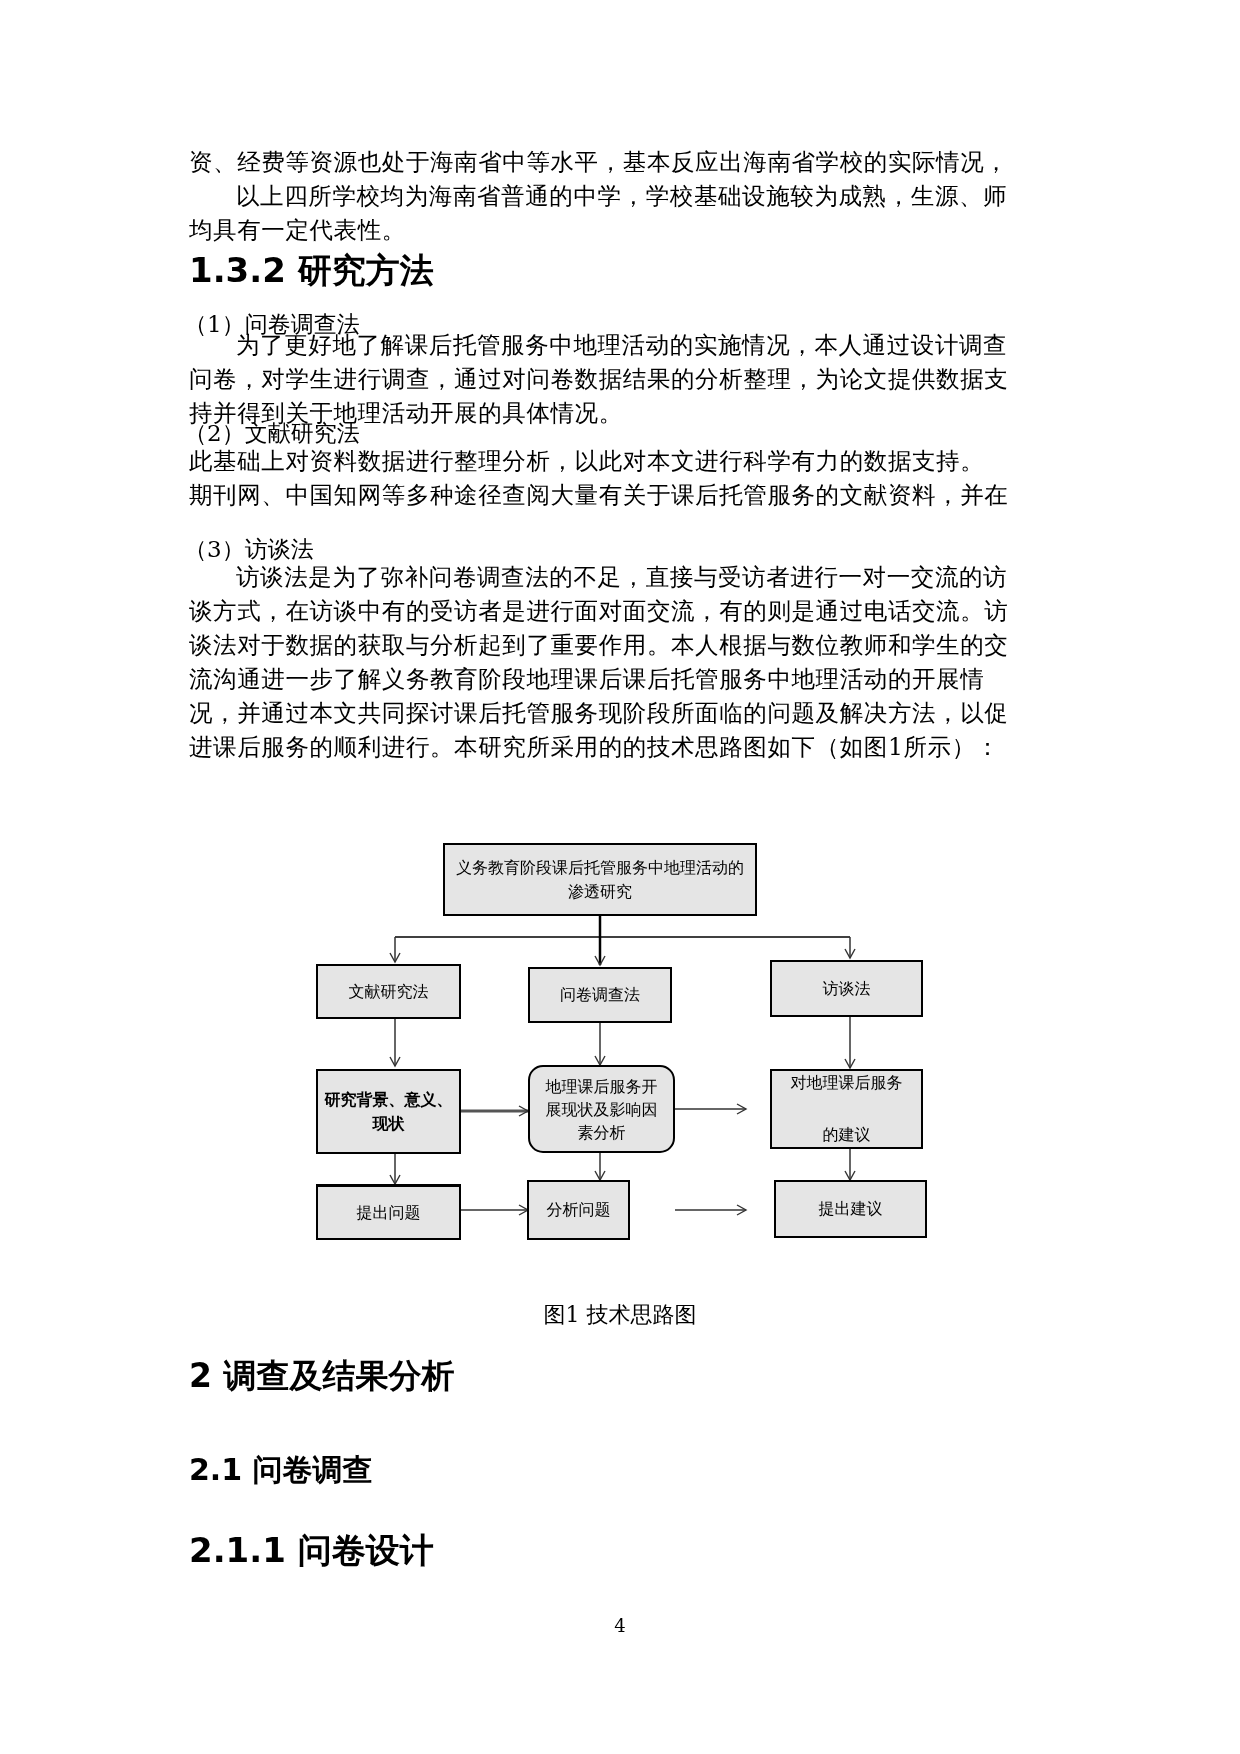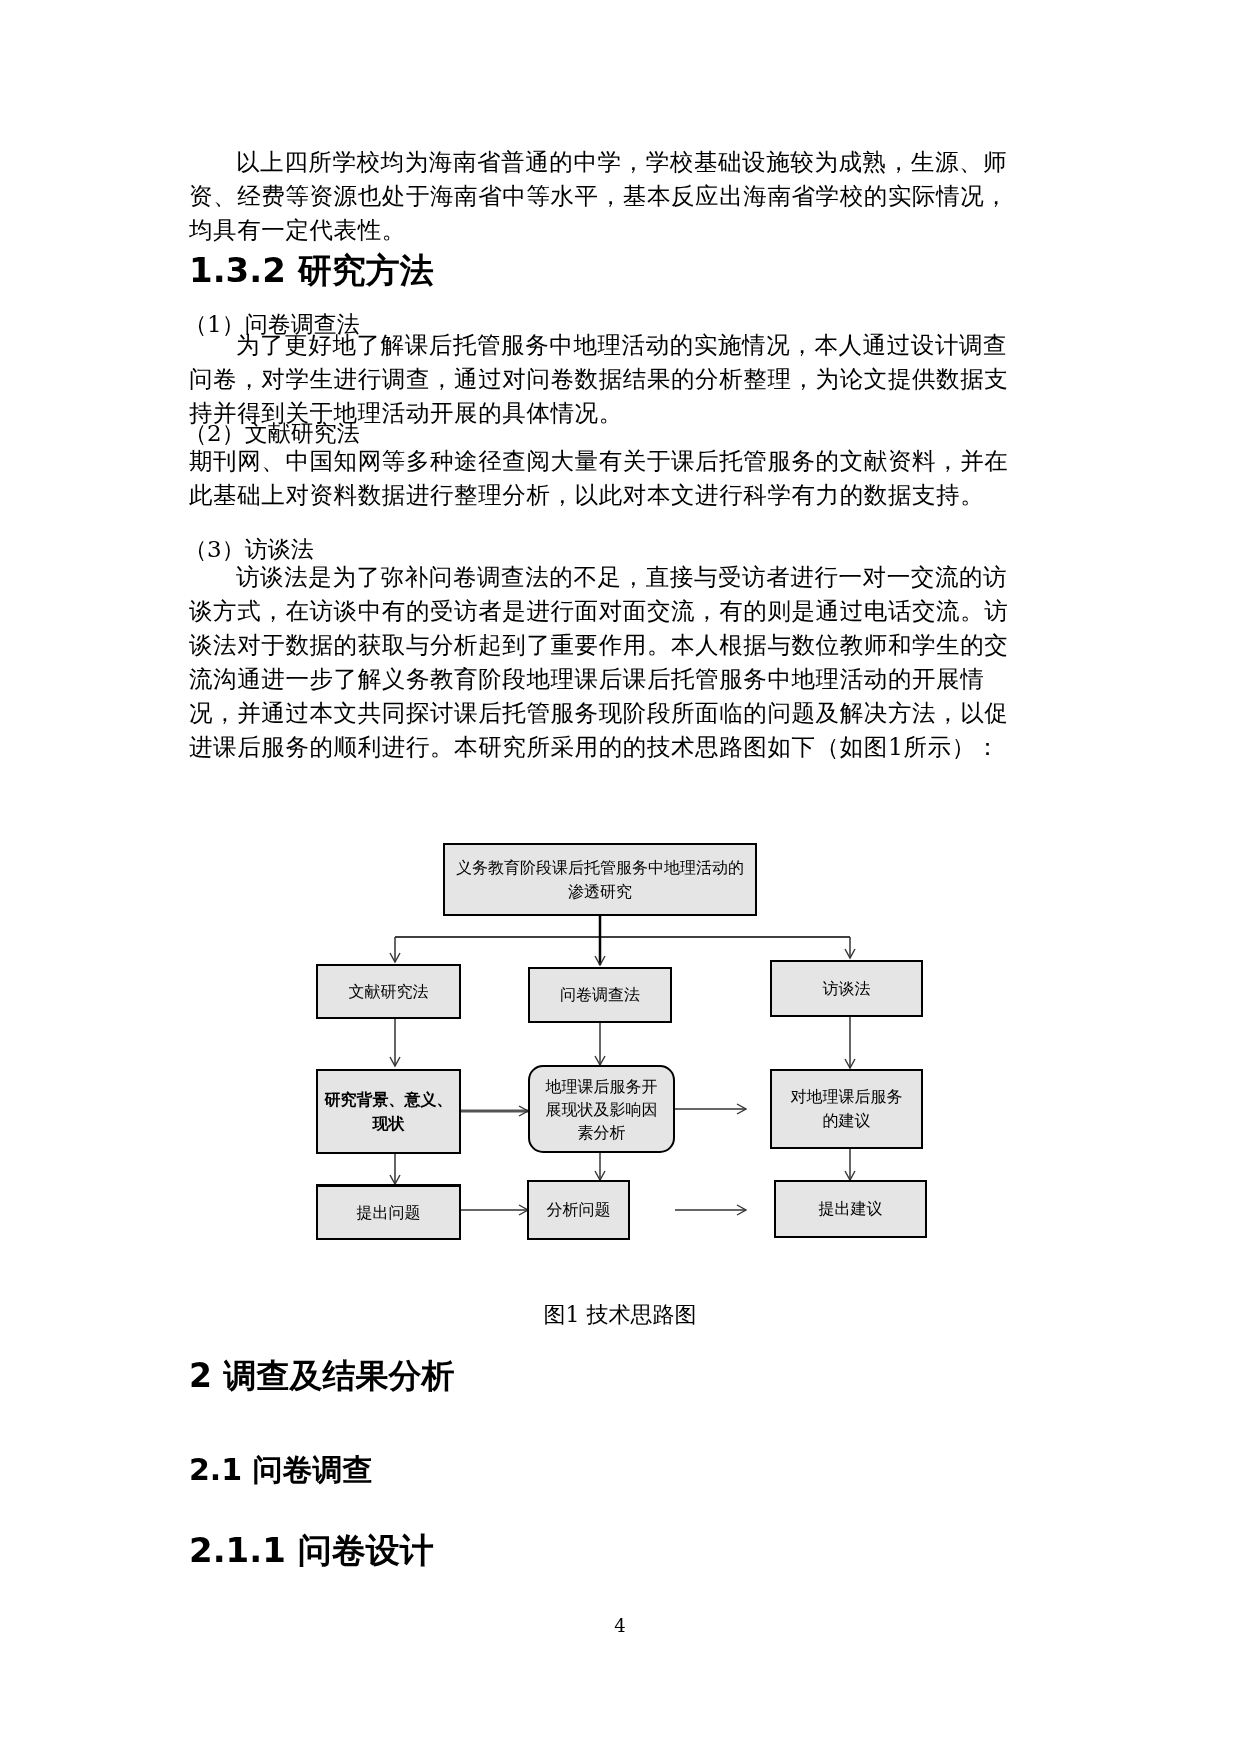--- a/index.html
+++ b/index.html
@@ -14,38 +14,38 @@
   .box { position: absolute; border: 2px solid #000; background: #e5e5e5; display: flex; align-items: center; justify-content: center; text-align: center; font-family: "DejaVu Sans", "Liberation Sans", sans-serif; font-size: 16px; line-height: 24px; box-sizing: border-box; }
   .box.thick { border-width: 2.5px; }
   .caption { position: absolute; left: 0; width: 1240px; top: 1300px; text-align: center; font-size: 22px; font-family: "DejaVu Serif", "Liberation Serif", serif; }
   .pagenum { position: absolute; left: 0; width: 1240px; top: 1615px; text-align: center; font-size: 18px; font-family: "DejaVu Serif", "Liberation Serif", serif; }
   svg.connectors { position: absolute; left: 0; top: 0; width: 1240px; height: 1754px; pointer-events: none; }
 </style>
 </head>
 <body>
 
 <div class="para" style="top:145px;">
+  <span class="line">资、经费等资源也处于海南省中等水平，基本反应出海南省学校的实际情况，</span>
   <span class="line indent">以上四所学校均为海南省普通的中学，学校基础设施较为成熟，生源、师</span>
-  <span class="line">资、经费等资源也处于海南省中等水平，基本反应出海南省学校的实际情况，</span>
   <span class="line">均具有一定代表性。</span>
 </div>
 
 <div class="h3" style="top:248px;">1.3.2 研究方法</div>
 
 <div class="sub" style="top:302px; left:184px;margin-top:7px;">（1）问卷调查法</div>
 <div class="para" style="top:328px;">
   <span class="line indent">为了更好地了解课后托管服务中地理活动的实施情况，本人通过设计调查</span>
   <span class="line">问卷，对学生进行调查，通过对问卷数据结果的分析整理，为论文提供数据支</span>
   <span class="line">持并得到关于地理活动开展的具体情况。</span>
 </div>
 
 <div class="sub" style="top:418px; left:184px;">（2）文献研究法</div>
 <div class="para" style="top:444px;">
+  <span class="line">此基础上对资料数据进行整理分析，以此对本文进行科学有力的数据支持。</span>
   <span class="line">期刊网、中国知网等多种途径查阅大量有关于课后托管服务的文献资料，并在</span>
-  <span class="line">此基础上对资料数据进行整理分析，以此对本文进行科学有力的数据支持。</span>
 </div>
 
 <div class="sub" style="top:534px; left:184px;">（3）访谈法</div>
 <div class="para" style="top:560px;">
   <span class="line indent">访谈法是为了弥补问卷调查法的不足，直接与受访者进行一对一交流的访</span>
   <span class="line">谈方式，在访谈中有的受访者是进行面对面交流，有的则是通过电话交流。访</span>
   <span class="line">谈法对于数据的获取与分析起到了重要作用。本人根据与数位教师和学生的交</span>
   <span class="line">流沟通进一步了解义务教育阶段地理课后课后托管服务中地理活动的开展情</span>
   <span class="line">况，并通过本文共同探讨课后托管服务现阶段所面临的问题及解决方法，以促</span>
   <span class="line">进课后服务的顺利进行。本研究所采用的的技术思路图如下（如图1所示）：</span>
@@ -104,21 +104,21 @@
     <span>展现状及影响因</span>
     <span>素分析</span>
   </div>
   <div class="box" style="left:527px; top:1180px; width:103px; height:60px; width:103px;">
     <span>分析问题</span>
   </div>
 
   <div class="box thick" style="left:770px; top:960px; width:153px; height:57px;">
     <span>访谈法</span>
   </div>
-  <div class="box" style="left:770px; top:1069px; width:153px; height:80px; flex-direction:column;">
+  <div class="box" style="left:770px; top:1069px; width:153px; height:80px; flex-direction:column;justify-content:space-between;">
     <span>对地理课后服务</span>
     <span>的建议</span>
   </div>
   <div class="box" style="left:774px; top:1180px; width:153px; height:58px;">
     <span>提出建议</span>
   </div>
 </div>
 
 <div class="caption">图1  技术思路图</div>
 

